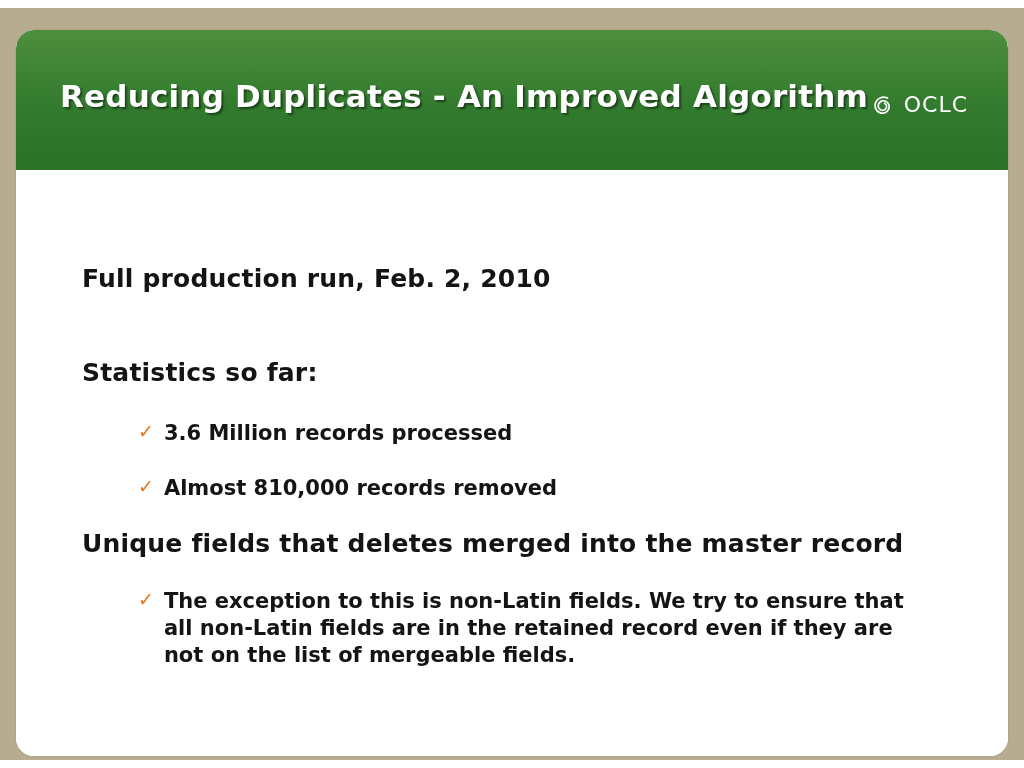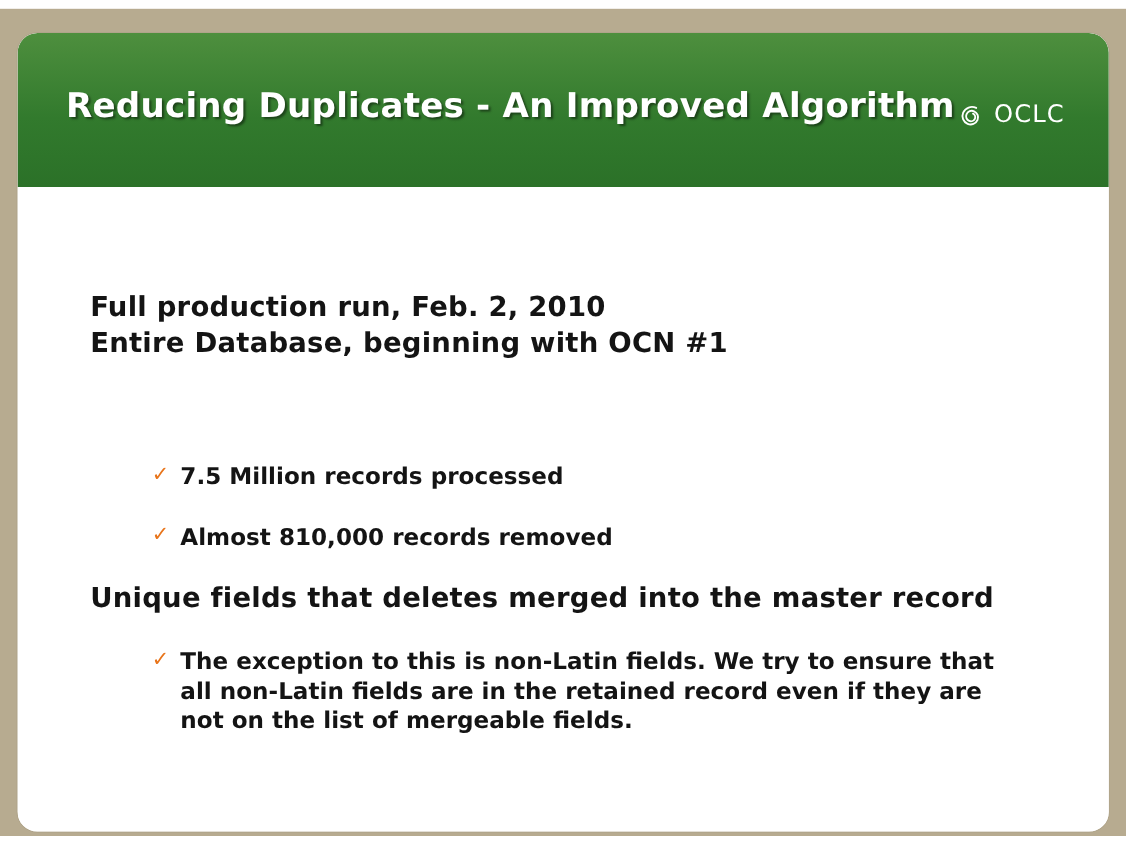--- a/index.html
+++ b/index.html
@@ -161,26 +161,26 @@
             <path d="M21.5 7.5c-5.6-2.6-12.2-0.3-14.6 5.2-2.1 4.9 0.1 10.6 5 12.7 4.3 1.8 9.3-0.1 11.1-4.4 1.6-3.8-0.1-8.1-3.9-9.7-3.3-1.4-7.1 0.1-8.5 3.4-1.2 2.9 0.1 6.2 3 7.4 2.5 1.1 5.4-0.1 6.5-2.6 0.9-2.1-0.1-4.6-2.2-5.5" fill="none" stroke="#ffffff" stroke-width="2.1" stroke-linecap="round"></path>
           </svg>
           <span class="logo-text">OCLC</span>
         </div>
       </div>
 
       <div class="body">
 
         <div class="level1 l1-a">Full production run, Feb. 2, 2010</div>
 
-        <div class="level1 l1-b">Entire Database, beginning with OCN #1</div>
 
+        <div class="level1 l1-c">Statistics so far:</div>
 
         <div class="level2 l2-a">
           <span class="check">✓</span>
-          <span class="level2-text">7.5 Million records processed</span>
+          <span class="level2-text">3.6 Million records processed</span>
         </div>
 
         <div class="level2 l2-b">
           <span class="check">✓</span>
           <span class="level2-text">Almost 810,000 records removed</span>
         </div>
 
         <div class="level1 l1-d">Unique fields that deletes merged into the master record</div>
 
         <div class="level2 l2-c">

